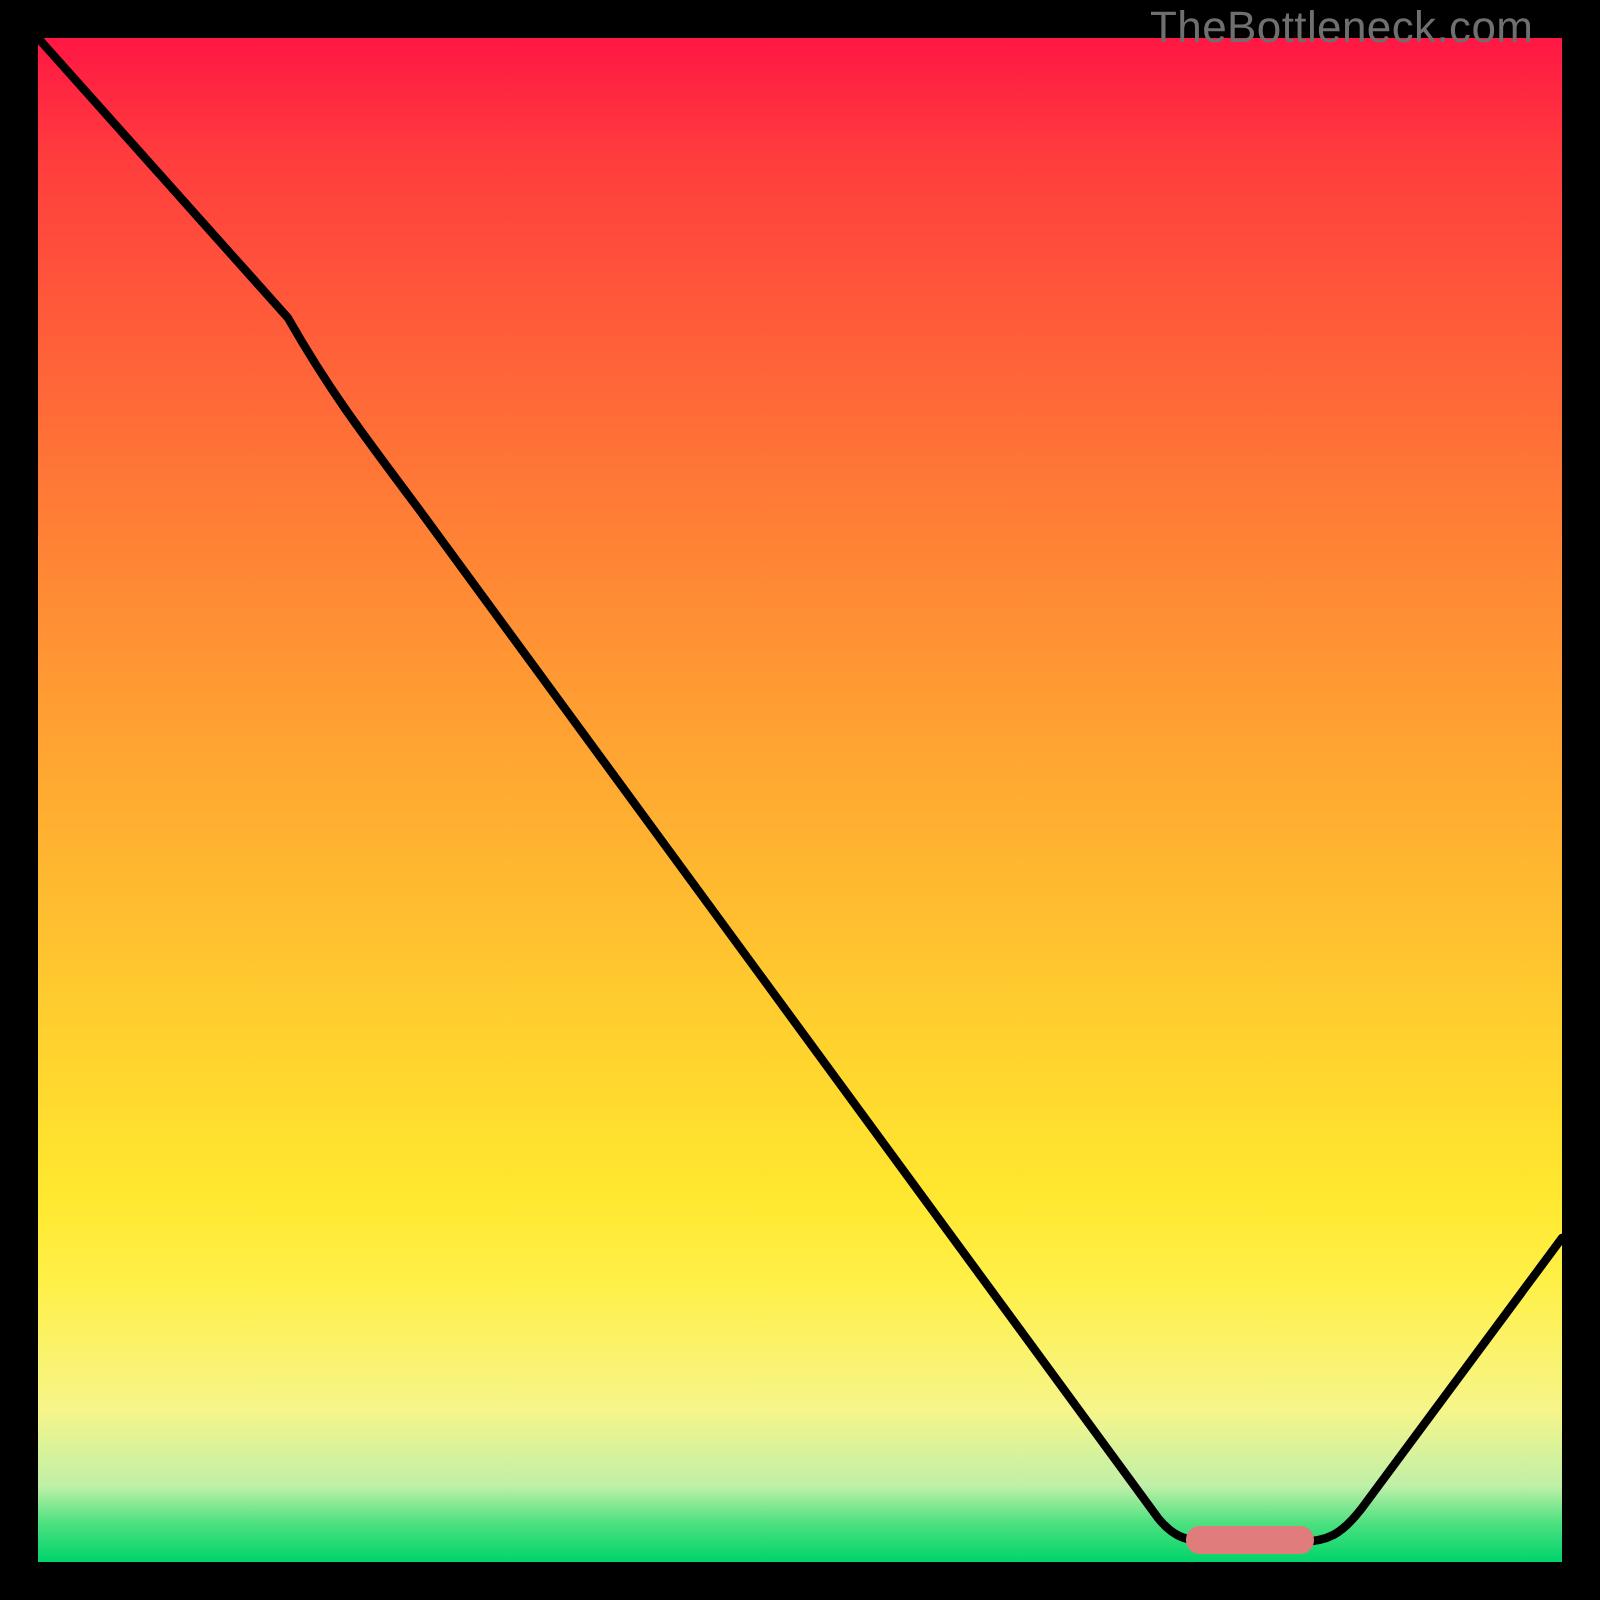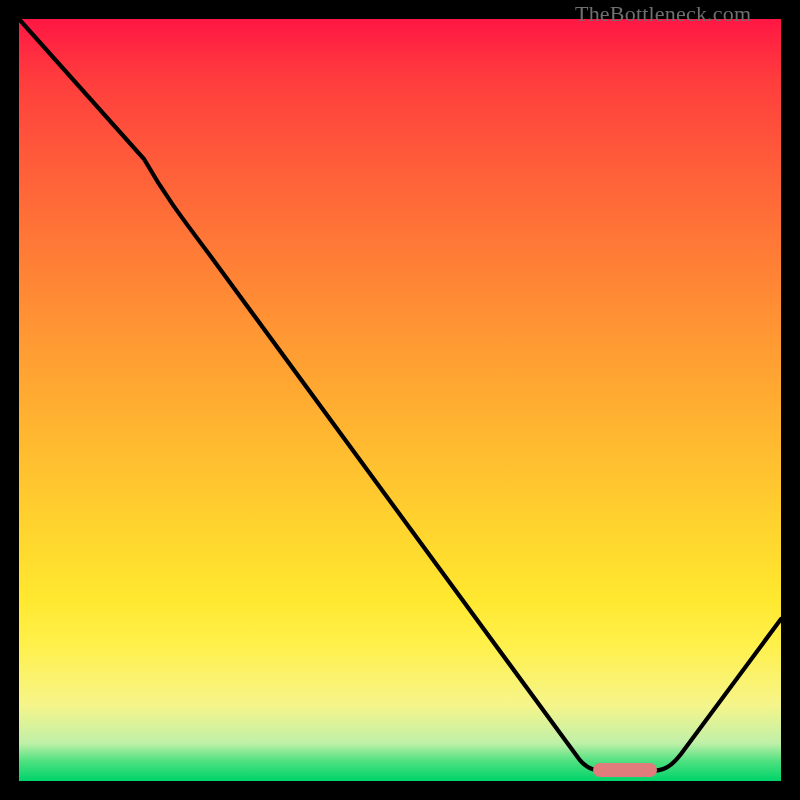--- a/index.html
+++ b/index.html
@@ -39,21 +39,21 @@
       #c0f0a8 95%,
       #4be07f 97.5%,
       #00d46a 100%
     );
   }
   .watermark {
     position: absolute;
     top: -18px;
     right: 0;
     color: #6f6f6f;
-    font-family: Liberation Serif, serif;
+    font-family: Liberation Sans, sans-serif;
     font-size: 22px;
     letter-spacing: 0.2px;
   }
   svg.curve {
     position: absolute;
     left: 0;
     top: 0;
     width: 100%;
     height: 100%;
   }

